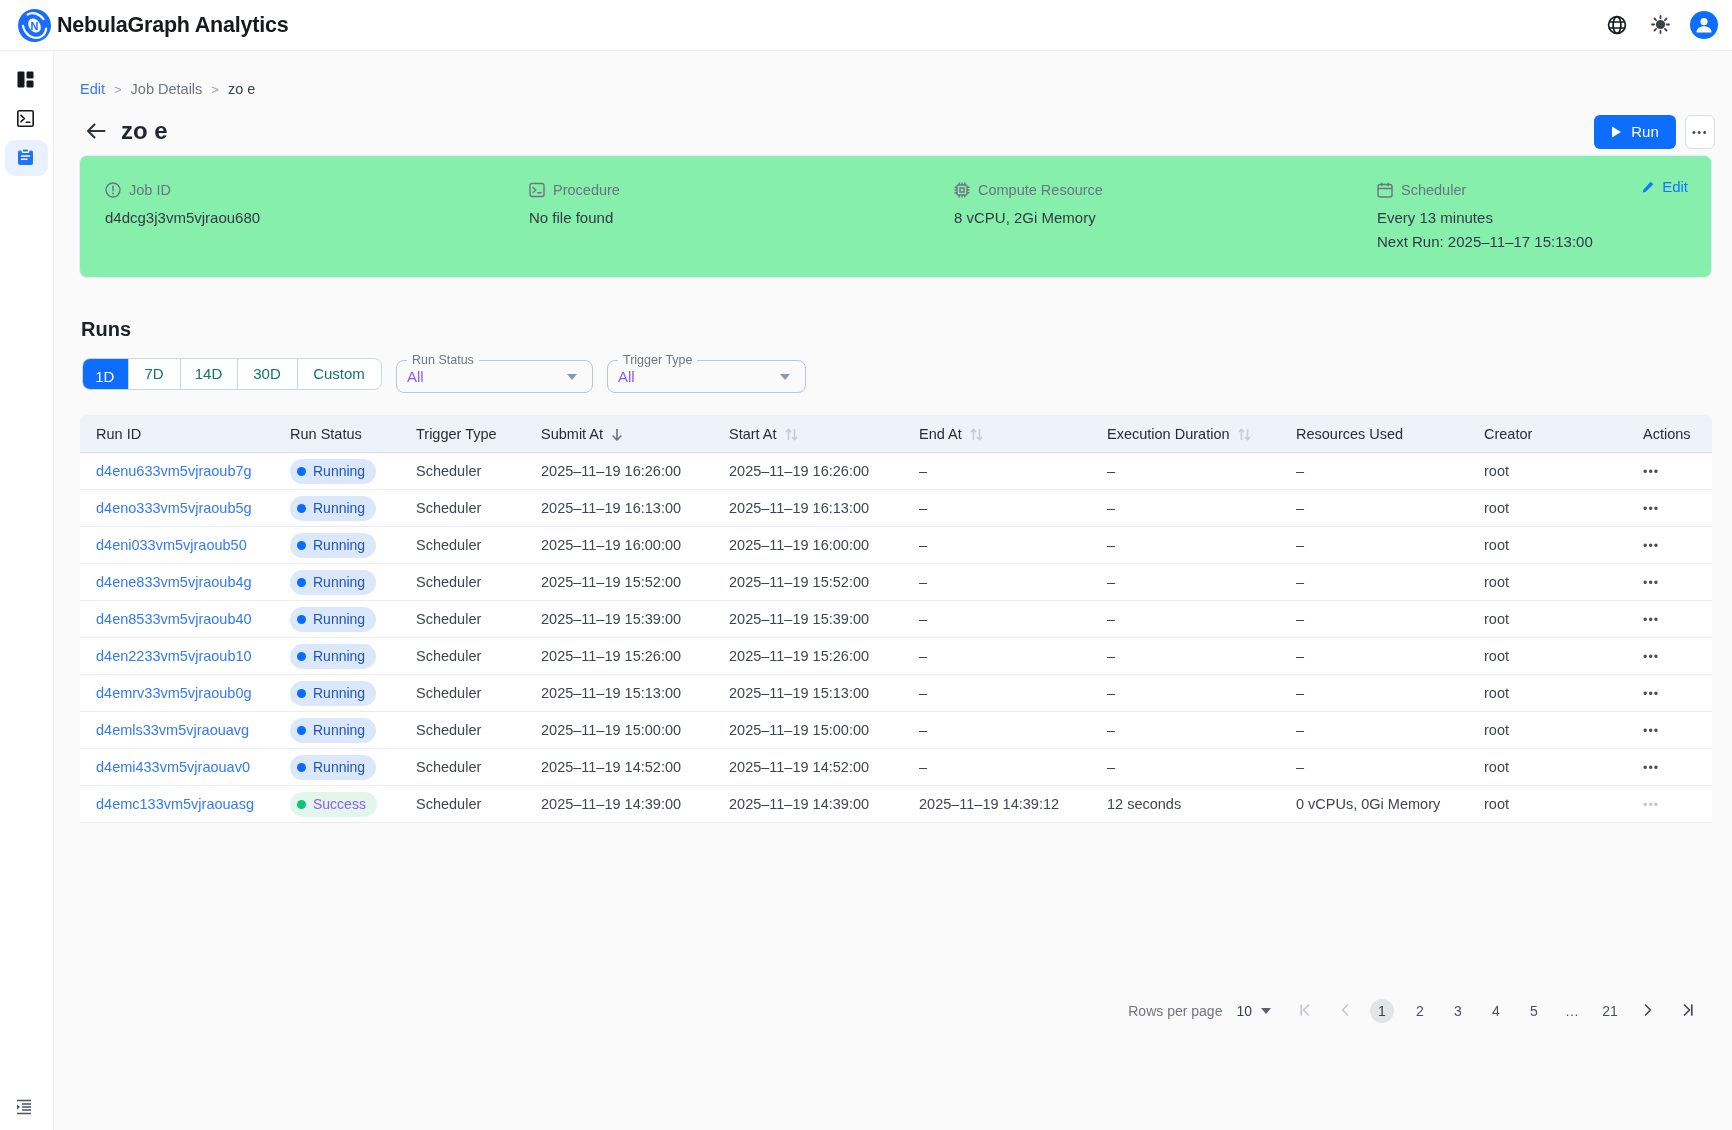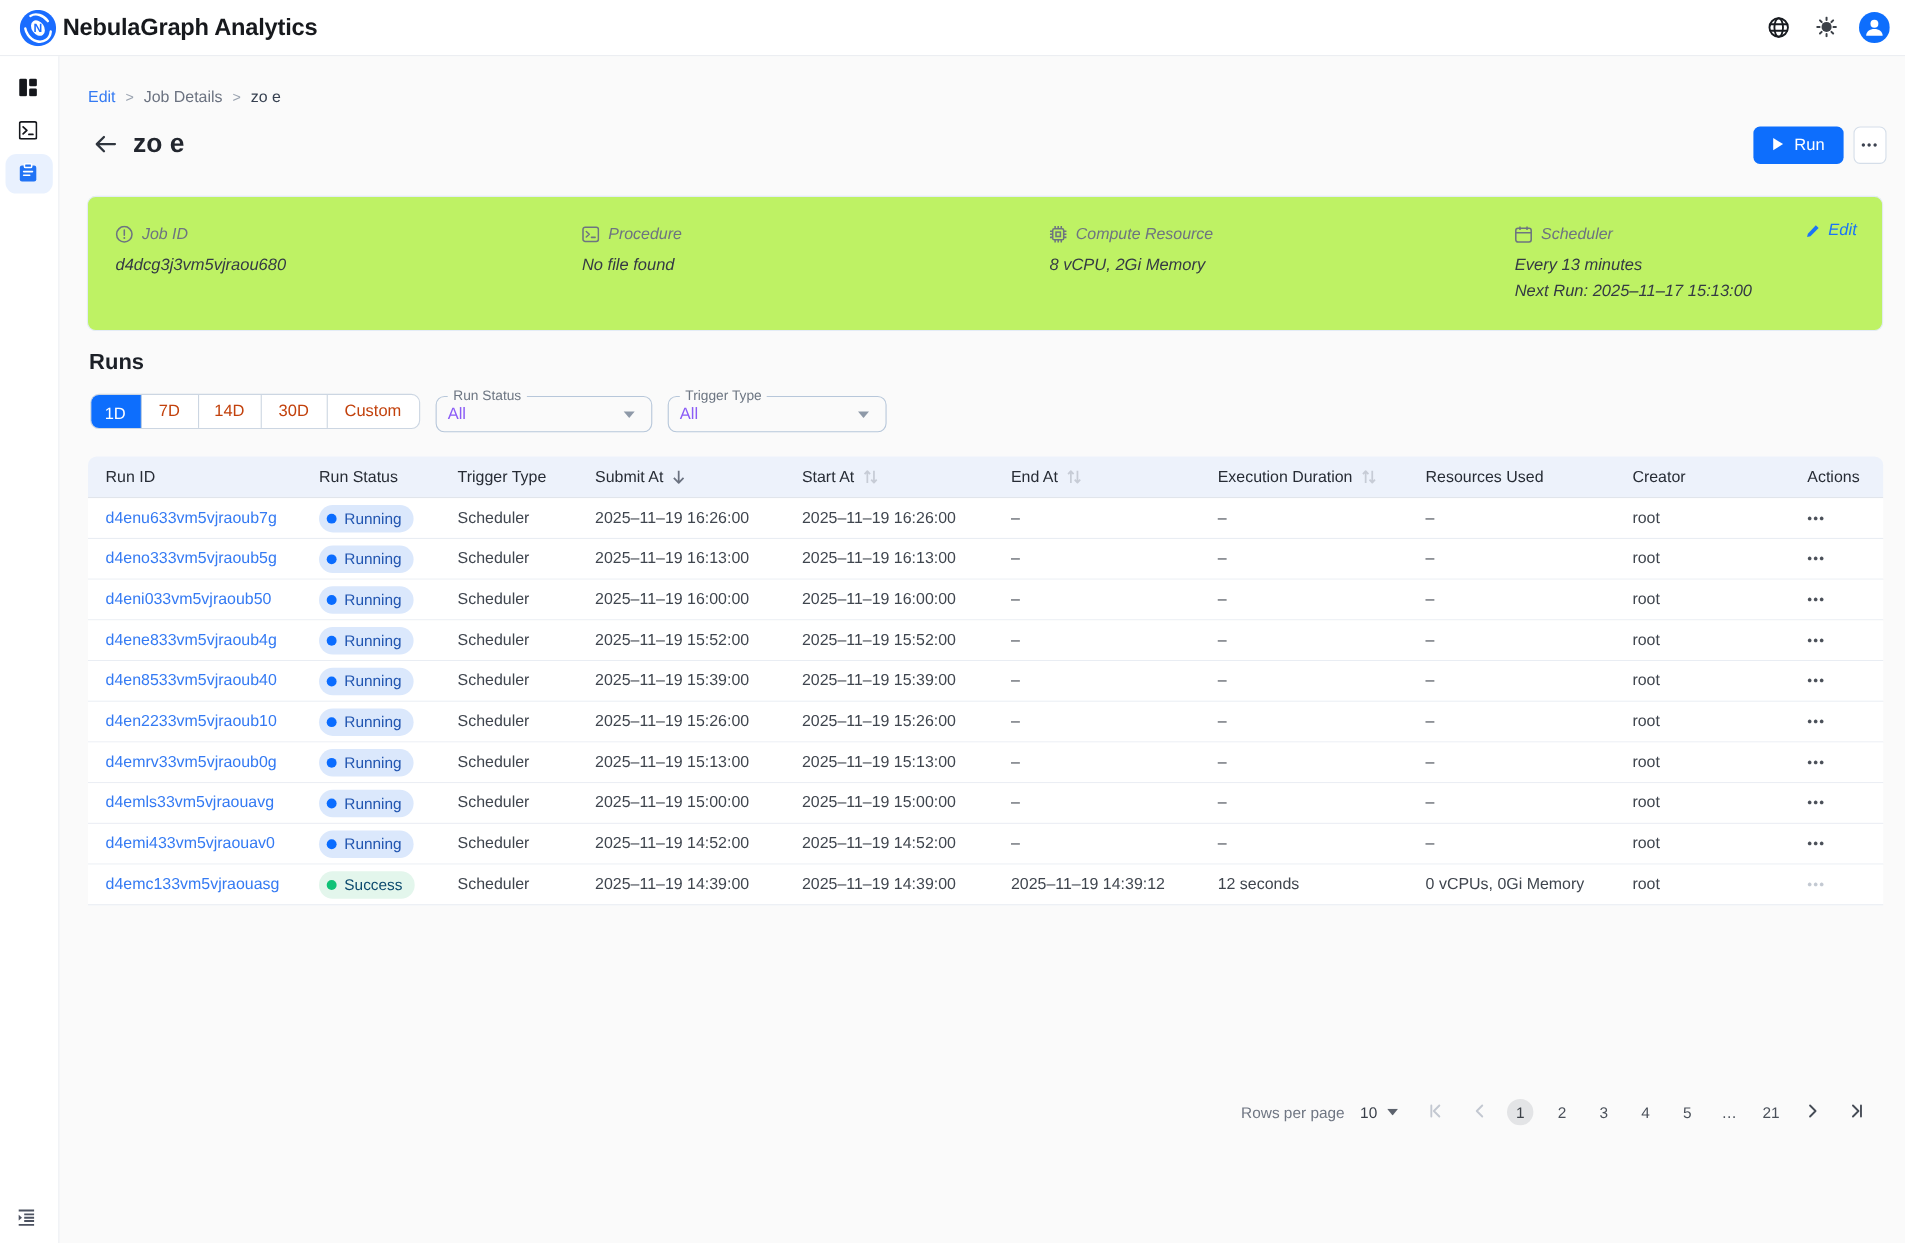--- a/index.html
+++ b/index.html
@@ -20,49 +20,49 @@
 .crumbs { position:absolute; left:80px; top:81px; font-size:14.5px; color:#6b7280; }
 .crumbs a { color:#347af3; text-decoration:none; }
 .crumbs .sep { color:#9aa3b0; margin:0 9px; font-size:13px; }
 .crumbs .cur { color:#374151; }
 .back-arrow { position:absolute; left:86px; top:123px; }
 .page-title { position:absolute; left:121px; top:117px; font-size:24px; font-weight:bold; color:#22262e; }
 .btn-run { position:absolute; left:1594px; top:115px; width:82px; height:34px; background:#0d6efd; border-radius:6px; color:#fff; font-size:15px; text-align:center; line-height:34px; }
 .btn-more { position:absolute; left:1685px; top:115px; width:30px; height:34px; background:#fff; border:1px solid #d5dee9; border-radius:6px; text-align:center; color:#3c4250; font-size:11px; line-height:32px; letter-spacing:1.5px; }
 
 
-.card { position:absolute; left:79px; top:178px; width:1633px; height:123px; background:#bef264; border:1px solid #e4ecf6; border-radius:8px;font-style:italic; }
+.card { position:absolute; left:79px; top:155px; width:1633px; height:123px; background:#86efac; border:1px solid #e4ecf6; border-radius:8px; }
 .fld { position:absolute; top:25px; }
 .fld-label { display:flex; align-items:center; gap:8px; font-size:14.5px; color:#6d7480; height:17px; }
 .fld-value { margin-top:11px; font-size:15px; color:#343a44; }
 .fld-value2 { margin-top:7px; font-size:15px; color:#343a44; }
 .edit-link { position:absolute; right:23px; top:22px; color:#1b74f7; font-size:15px; display:flex; align-items:center; gap:8px; }
 
 
 .runs-title { position:absolute; left:81px; top:318px; font-size:20px; font-weight:bold; color:#1c2027; }
 .segs { position:absolute; left:82px; top:358px; height:32px; display:flex; border:1px solid #ccd6e2; border-radius:8px; background:#fff; overflow:hidden; }
-.seg { font-size:15px; color:#c2410c; text-align:center; line-height:30px; border-right:1px solid #ccd6e2; }
+.seg { font-size:15px; color:#0f766e; text-align:center; line-height:30px; border-right:1px solid #ccd6e2; }
 .seg:last-child { border-right:none; }
 .seg.active { background:#0d6efd; color:#fff; line-height:32px; margin:-1px 0 -1px -1px; padding-top:3px; }
 .sel { position:absolute; top:360px; height:33px; border:1px solid #b7c7da; border-radius:8px; background:transparent; }
 .sel .lab { position:absolute; left:10px; top:-8px; font-size:12.5px; color:#6d7683; background:#fafafa; padding:0 5px; }
 .sel .val { position:absolute; left:10px; top:0; line-height:31px; font-size:15px; color:#8b5cf6; }
 .sel .caret { position:absolute; right:15px; top:13px; width:0; height:0; border-left:5.5px solid transparent; border-right:5.5px solid transparent; border-top:6.5px solid #8e99a8; }
 
 
 .table { position:absolute; left:80px; top:415px; width:1632px; }
 .thead { height:38px; background:#edf2fb; border-radius:8px 8px 0 0; border-bottom:1.5px solid #d8dbe0; display:grid; grid-template-columns:194px 126px 125px 188px 190px 188px 189px 188px 159px 1fr; align-items:center; font-size:14.5px; color:#272c35; }
 .thead > div, .trow > div { padding-left:16px; white-space:nowrap; }
 .trow { height:37px; background:#fff; border-bottom:1px solid #e9edf3; display:grid; grid-template-columns:194px 126px 125px 188px 190px 188px 189px 188px 159px 1fr; align-items:center; font-size:14.5px; color:#3f454e; }
 .link { color:#347af3; }
 .pill { display:inline-flex; align-items:center; height:25px; border-radius:13px; padding:0 11px 0 7px; font-size:14px; }
 .pill .dot { width:9px; height:9px; border-radius:50%; margin-right:7px; }
 .pill.run { background:#dbe8fc; color:#2155b0; }
 .pill.run .dot { background:#0a6cff; }
-.pill.ok { background:#e3f6ec; color:#0c4a6e; }
+.pill.ok { background:#e3f6ec; color:#8b5cf6; }
 .pill.ok .dot { background:#10c277; }
 .dash { color:#3f454e; }
 .dots { color:#4b5059; font-size:12.5px; letter-spacing:1px; }
 .dots.light { color:#c3c9d2; }
 .sorticon { display:inline-block; vertical-align:-2px; margin-left:8px; }
 
 
 .pager { position:absolute; top:997px; right:27px; height:28px; display:flex; align-items:center; font-size:14px; color:#6f7683; }
 .pgnum { width:38px; text-align:center; color:#4a505a; }
 .pgnum.cur { width:24px; height:24px; line-height:24px; margin:0 7px; border-radius:50%; background:#e3e4e6; color:#3c4148; }

